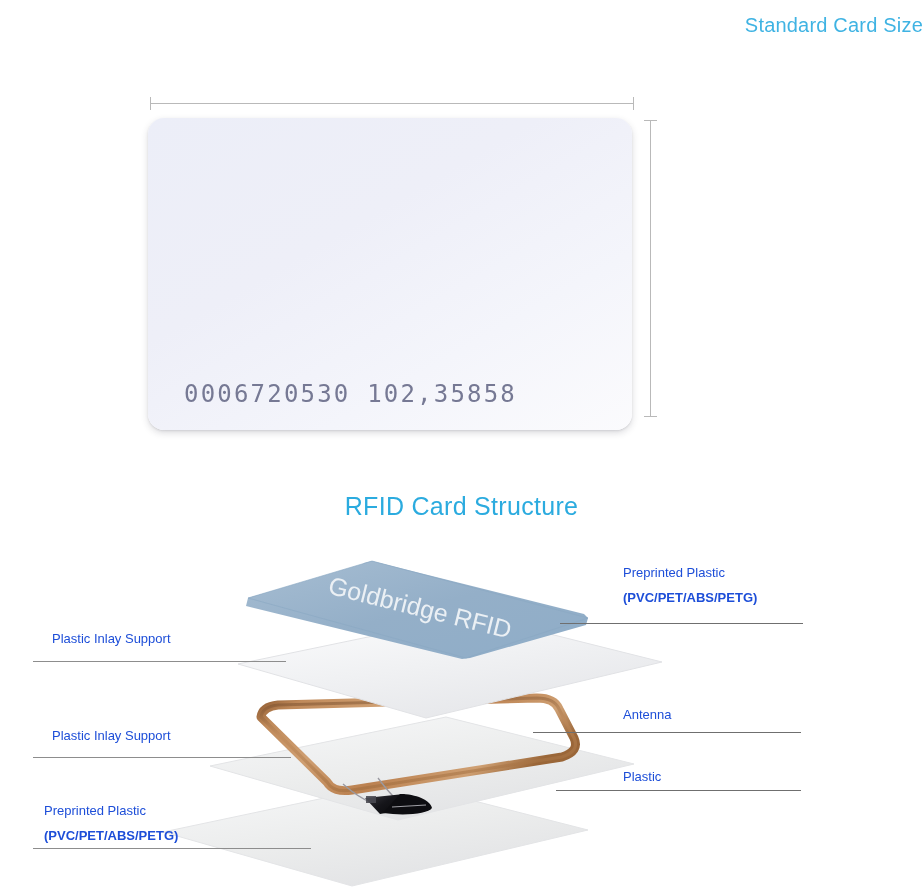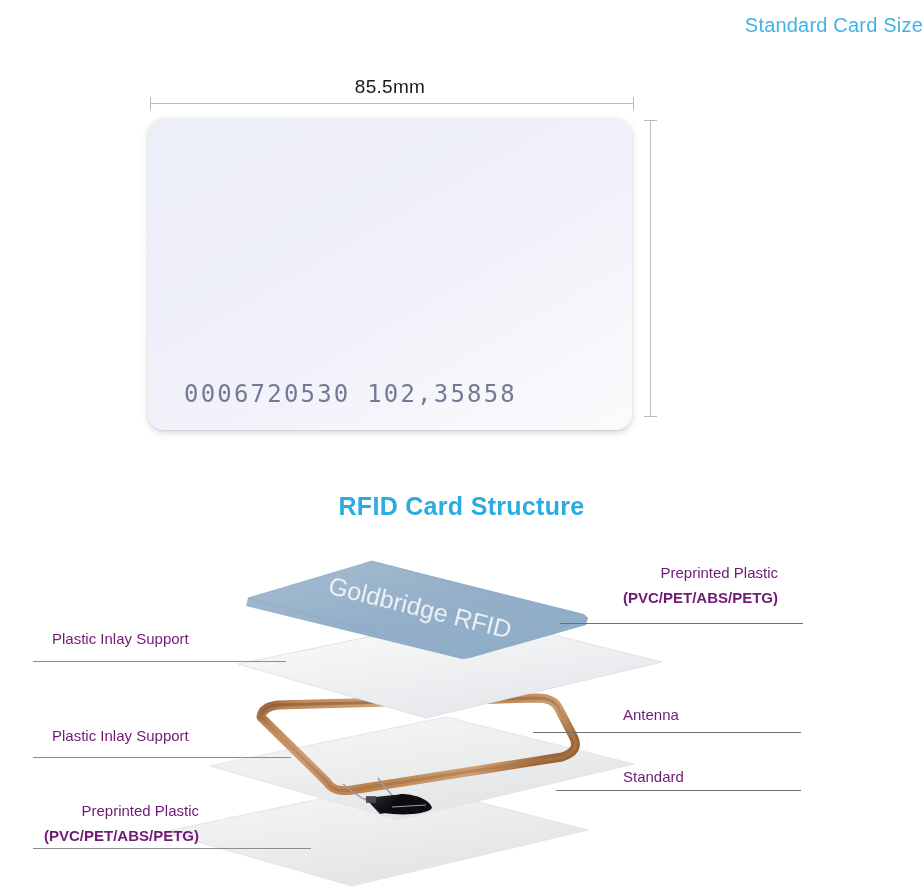--- a/index.html
+++ b/index.html
@@ -122,62 +122,60 @@
   }
 
   
   .sec-title-2 {
     position: absolute;
     left: 0;
     top: 492px;
     width: 923px;
     text-align: center;
     font-size: 25px;
-    font-weight: bold;
+    font-weight: normal;
     color: #2babdf;
     letter-spacing: .3px;
   }
 
   .exploded {
     position: absolute;
     left: 0;
     top: 530px;
     width: 923px;
     height: 364px;
   }
 
   
   .callout {
     position: absolute;
-    font-size: 15px;
-    color: #701a75;
+    font-size: 13px;
+    color: #1d4ed8;
     line-height: 25px;
     white-space: nowrap;
-    text-align: right;
   }
   .callout .l2 { display: block; font-weight: bold; }
 
   .lead {
     position: absolute;
     height: 1px;
     background: #6f6f6f;
   }
   .lead.faint { background: #8d8d8d; }
 
   
   .nosel { user-select: none; }
 </style>
 </head>
 <body>
 
 <div id="page">
 
   <div class="sec-title-1 nosel">Standard Card Size</div>
 
-  <div class="dim-w-label nosel">85.5mm</div>
 
   <div class="dim-w-line"></div>
 
   <div class="dim-h-line"></div>
 
   <div class="dim-h-label nosel">54mm</div>
 
   <div class="card">
     <div class="card-serial nosel">0006720530 102,35858</div>
   </div>
@@ -279,21 +277,21 @@
     <span class="l2">(PVC/PET/ABS/PETG)</span>
   </div>
 
   <div class="lead" style="left:533px; top:732px; width:268px;"></div>
   <div class="callout" style="left:623px; top:702px;">
     <span>Antenna</span>
   </div>
 
   <div class="lead" style="left:556px; top:790px; width:245px;"></div>
   <div class="callout" style="left:623px; top:764px;">
-    <span>Standard</span>
+    <span>Plastic</span>
   </div>
 
   <div class="lead faint" style="left:33px; top:661px; width:253px;"></div>
   <div class="callout" style="left:52px; top:626px;">
     <span>Plastic Inlay Support</span>
   </div>
 
   <div class="lead faint" style="left:33px; top:757px; width:258px;"></div>
   <div class="callout" style="left:52px; top:723px;">
     <span>Plastic Inlay Support</span>

